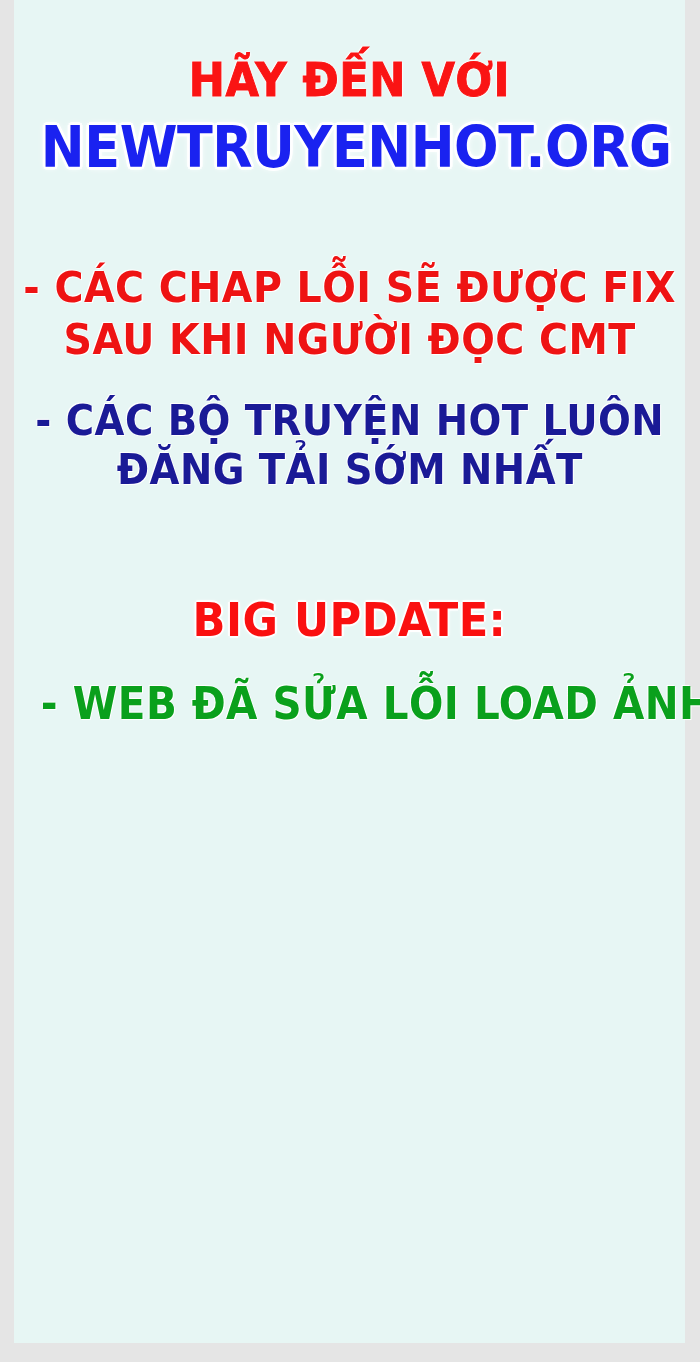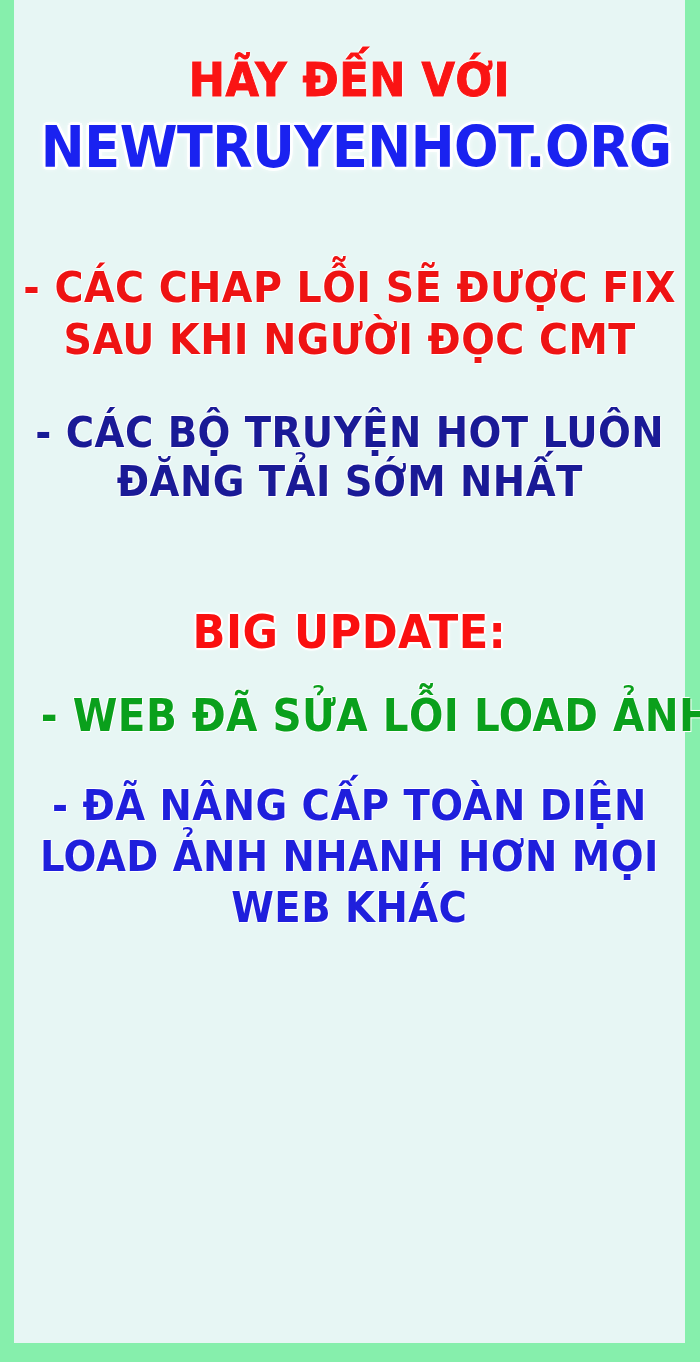--- a/index.html
+++ b/index.html
@@ -11,21 +11,21 @@
     height: 1368px;
     background: #ffffff;
     font-family: "Liberation Sans", sans-serif;
     overflow: hidden;
   }
 
   .poster {
     position: relative;
     width: 700px;
     height: 1368px;
-    background: #86efac;
+    background: #e5e5e5;
     box-sizing: border-box;
     overflow: hidden;
   }
 
   
   .panel {
     position: absolute;
     left: 14px;
     top: 0px;
     width: 671px;
@@ -88,21 +88,21 @@
   }
   .blk-fix .line {
     font-size: 43px;
     color: #ee1313;
     text-shadow:
       0 0 2px #ffffff, 1px 1px 0 #ffffff, -1px -1px 0 #ffffff;
   }
   .blk-fix .line + .line { margin-top: 8px; }
 
   .blk-hot {
-    margin-top: 50px;
+    margin-top: 38px;
   }
   .blk-hot .line {
     font-size: 42px;
     color: #1a1a96;
     text-shadow:
       0 0 2px #ffffff, 1px 1px 0 #ffffff, -1px -1px 0 #ffffff;
   }
   .blk-hot .line + .line { margin-top: 6px; }
 
   .big-update {
@@ -163,24 +163,19 @@
 
     <div class="blk-hot">
       <div class="line">- CÁC BỘ TRUYỆN HOT LUÔN</div>
       <div class="line">ĐĂNG TẢI SỚM NHẤT</div>
     </div>
 
     <div class="line big-update">BIG UPDATE:</div>
 
     <div class="line line-green">- WEB ĐÃ SỬA LỖI LOAD ẢNH</div>
 
-    <div class="blk-upgrade">
-      <div class="line">- ĐÃ NÂNG CẤP TOÀN DIỆN</div>
-      <div class="line">LOAD ẢNH NHANH HƠN MỌI</div>
-      <div class="line">WEB KHÁC</div>
-    </div>
 
 
   </div>
 
   <div class="bottom-white"></div>
 
 </div>
 
 </body></html>

